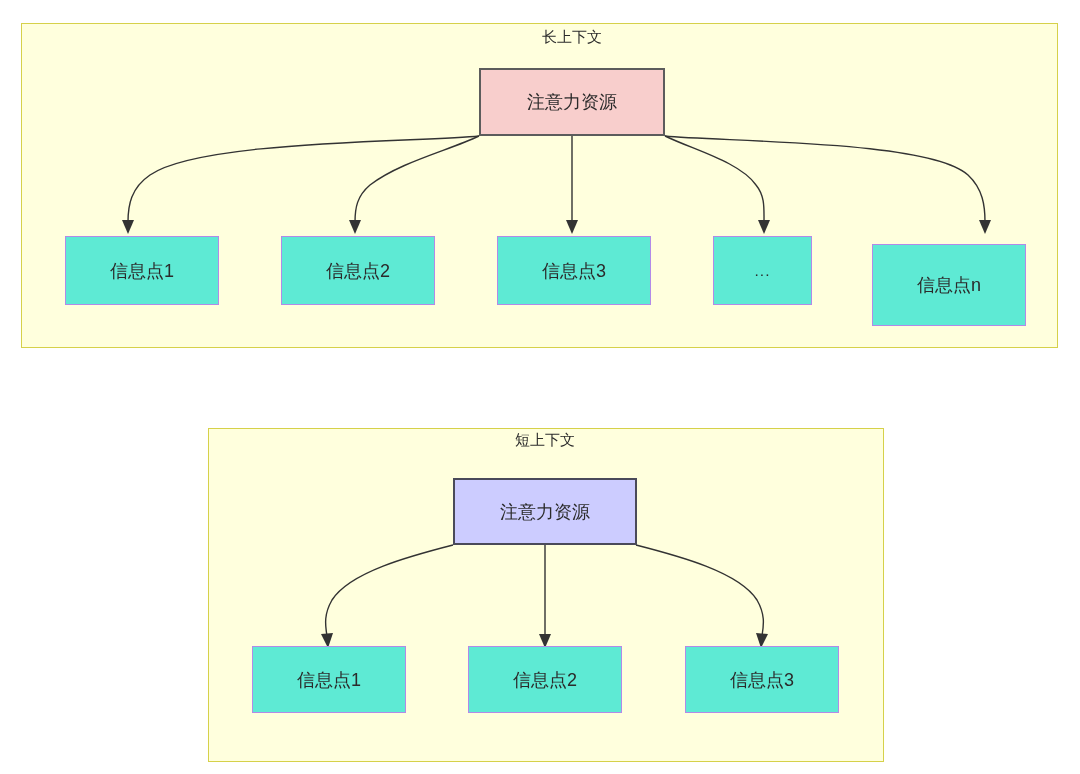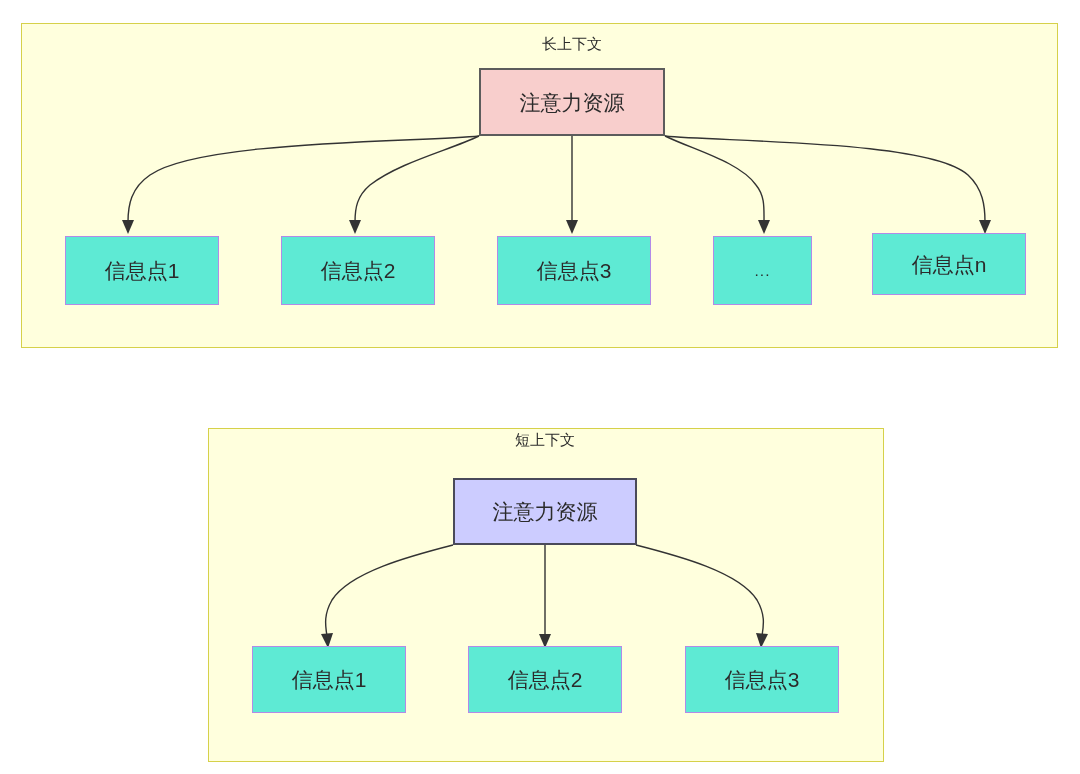--- a/index.html
+++ b/index.html
@@ -33,21 +33,21 @@
     color: #2b2b2b;
     white-space: nowrap;
     line-height: 1;
   }
   .node {
     position: absolute;
     box-sizing: border-box;
     display: flex;
     align-items: center;
     justify-content: center;
-    font-size: 21px;
+    font-size: 18px;
     color: #2b2b2b;
     line-height: 1;
     white-space: nowrap;
   }
   .node.hub-pink {
     background: #f8cecc;
     border: 2px solid #5c5c5c;
   }
   .node.hub-blue {
     background: #ccccff;
@@ -75,21 +75,21 @@
     stroke-width: 1.4px;
   }
 </style>
 </head>
 <body>
 
 <div id="stage">
 
   <div class="panel" style="left:21px; top:23px; width:1037px; height:325px;"></div>
 
-  <div class="panel-title" style="left:479px; top:29px; width:186px;margin-top:7px;">长上下文</div>
+  <div class="panel-title" style="left:479px; top:29px; width:186px;">长上下文</div>
 
   <svg class="edges">
 
     <path d="M 479 136 C 420 142, 200 140, 150 175 C 131 188, 128 205, 128 222"></path>
     <path d="M 479 136 C 450 150, 400 162, 370 185 C 357 196, 355 208, 355 222"></path>
 
     <path d="M 572 136 L 572 222"></path>
 
     <path d="M 665 136 C 694 150, 740 162, 756 185 C 765 196, 764 208, 764 222"></path>
     <path d="M 665 136 C 724 142, 930 140, 968 175 C 983 189, 985 206, 985 222"></path>
@@ -104,21 +104,21 @@
   <div class="node hub-pink" style="left:479px; top:68px; width:186px; height:68px;">注意力资源</div>
 
   <div class="node leaf" style="left:65px; top:236px; width:154px; height:69px;">信息点1</div>
 
   <div class="node leaf" style="left:281px; top:236px; width:154px; height:69px;">信息点2</div>
 
   <div class="node leaf" style="left:497px; top:236px; width:154px; height:69px;">信息点3</div>
 
   <div class="node leaf dots" style="left:713px; top:236px; width:99px; height:69px;">...</div>
 
-  <div class="node leaf" style="left:872px; top:233px; width:154px; height:62px;">信息点n</div>
+  <div class="node leaf" style="left:872px; top:244px; width:154px; height:82px;">信息点n</div>
 
   <div class="panel" style="left:208px; top:428px; width:676px; height:334px;"></div>
 
   <div class="panel-title" style="left:453px; top:432px; width:184px;">短上下文</div>
 
   <svg class="edges">
     <path d="M 453 545 C 410 556, 350 572, 332 600 C 324 614, 325 624, 327 636"></path>
     <path d="M 545 545 L 545 636"></path>
     <path d="M 636 545 C 679 556, 739 572, 757 600 C 765 614, 764 624, 762 636"></path>
     <polygon points="328,648 321,634 333,633" fill="#333333"></polygon>

